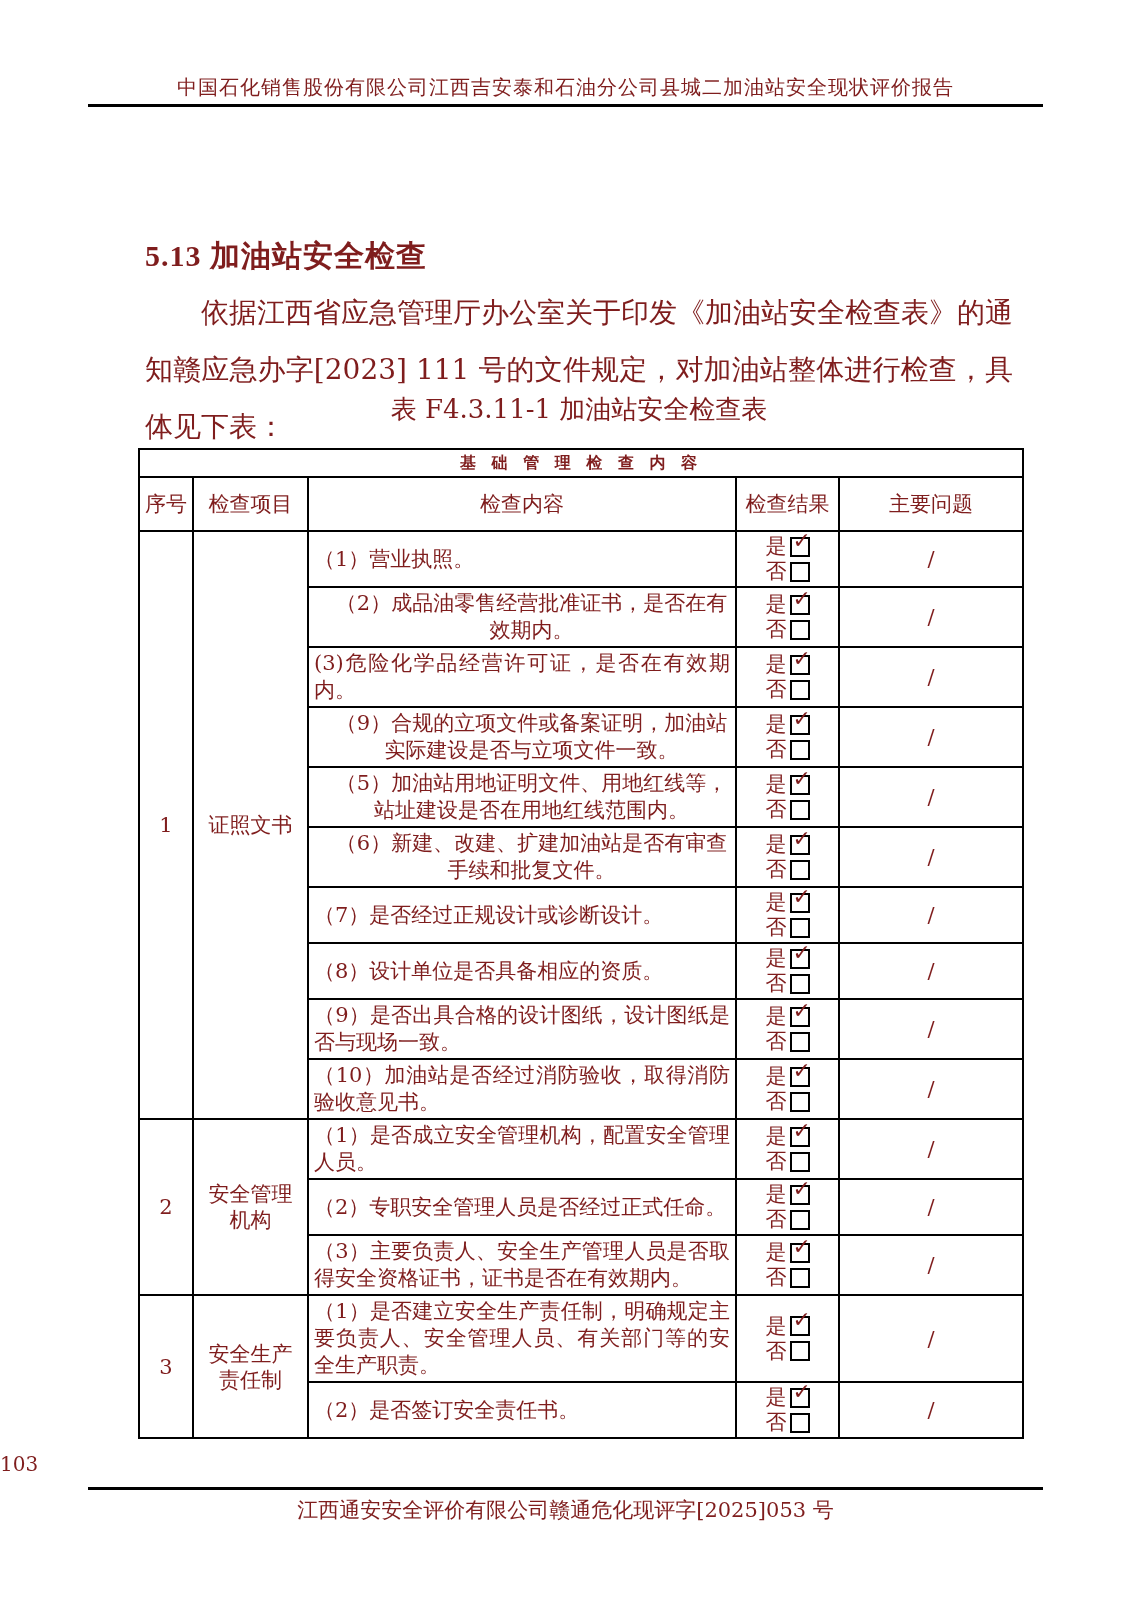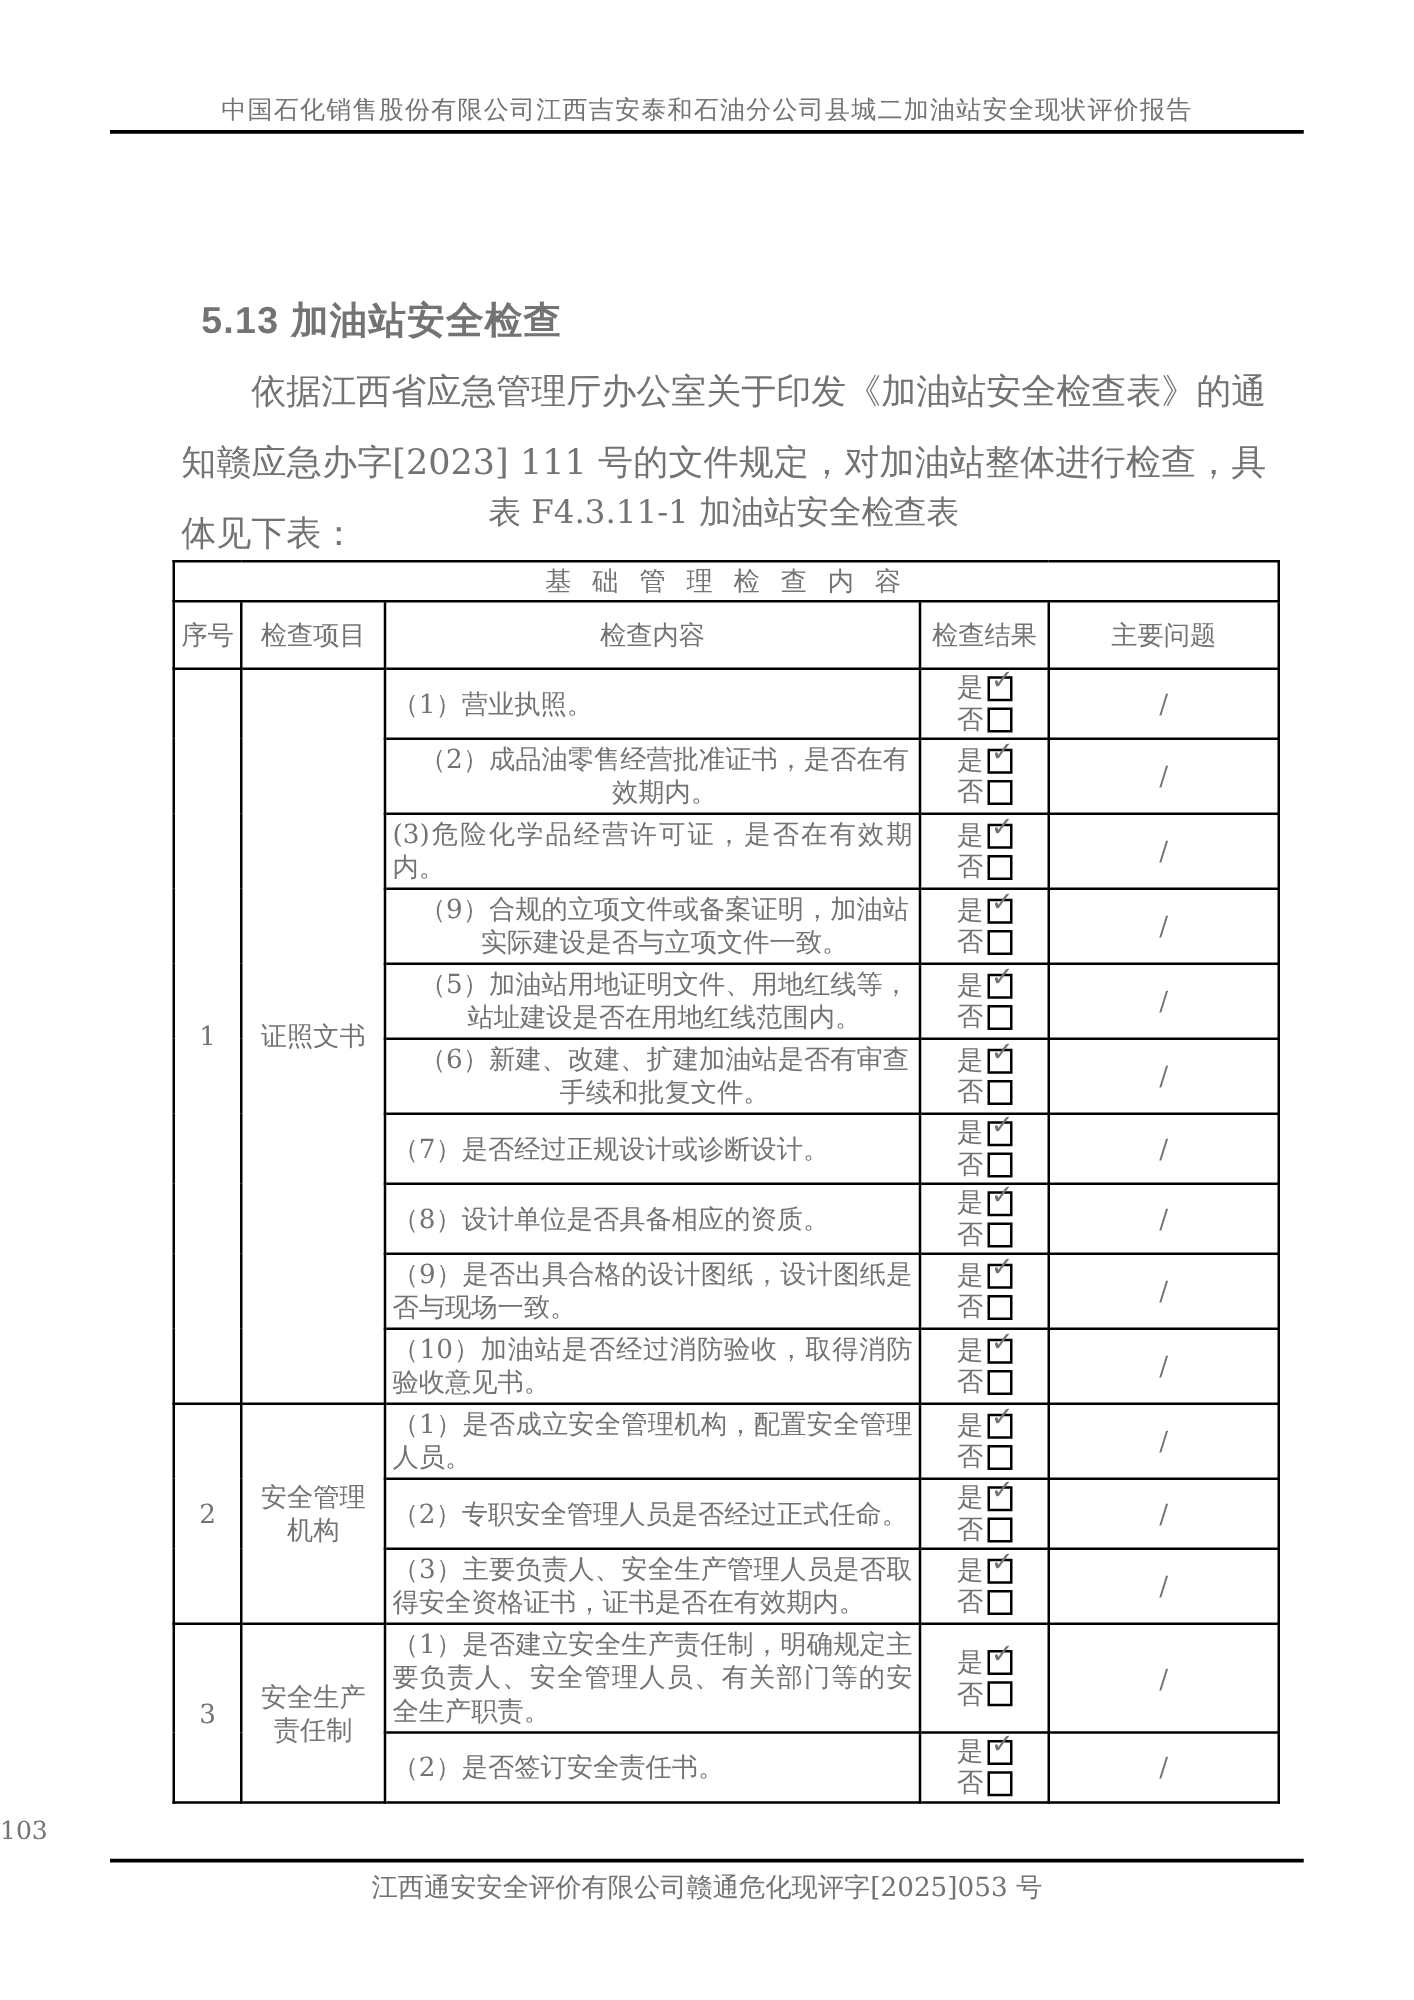--- a/index.html
+++ b/index.html
@@ -1,42 +1,42 @@
 <!DOCTYPE html>
 <html><head>
 <meta charset="utf-8">
 <style>
   html,body{margin:0;padding:0;background:#ffffff;}
   .page{position:relative;width:1131px;height:1600px;background:transparent;
-        font-family:"DejaVu Serif","Liberation Serif",serif;color:#737373;overflow:hidden;}
+        font-family:"DejaVu Serif","Liberation Serif",serif;color:#7f1d1d;overflow:hidden;}
 
   .doc-header{position:absolute;top:74px;left:0;width:100%;text-align:center;
               font-size:20px;letter-spacing:1px;}
   .header-rule{position:absolute;top:104px;left:88px;width:955px;height:3px;background:#000;}
 
   .body-par{position:absolute;top:126px;left:145px;width:868px;font-size:28px;
             line-height:57px;text-align:justify;}
   .section-h{position:absolute;top:236px;left:145px;font-size:30px;font-weight:bold;
-             font-family:Liberation Sans, sans-serif;letter-spacing:1px;margin-left:16px;}
+             font-family:Liberation Serif, serif;letter-spacing:1px;}
   .intro-par{position:absolute;top:284px;left:145px;width:868px;font-size:28px;
              line-height:57px;text-align:justify;text-indent:2em;}
   .tbl-caption{position:absolute;top:392px;left:145px;width:868px;text-align:center;font-size:26px;}
 
   
   .wm{position:absolute;left:856px;top:372px;width:164px;height:96px;z-index:-1;}
   .wm .c1{position:absolute;left:20px;top:22px;width:98px;height:98px;
           border-top:14px solid #b5b5b5;border-right:14px solid #b5b5b5;transform:rotate(-45deg);}
   .wm .c2{position:absolute;left:44px;top:48px;width:50px;height:50px;
           border-top:13px solid #b5b5b5;border-right:13px solid #b5b5b5;transform:rotate(-45deg);}
   .wm .c3{position:absolute;left:62px;top:76px;width:17px;height:17px;background:#b5b5b5;transform:rotate(45deg);}
 
   .tblwrap{position:absolute;top:448px;left:138px;}
   table{border-collapse:collapse;table-layout:fixed;width:884px;background:transparent;}
   td,th{border:2px solid #000;padding:2px 5px;vertical-align:middle;font-weight:normal;}
-  th.spanhead{font-size:21px;font-weight:normal;letter-spacing:5px;padding:1px;height:24px;text-align:center;}
+  th.spanhead{font-size:16px;font-weight:bold;letter-spacing:5px;padding:1px;height:24px;text-align:center;}
   tr.colhead td{text-align:center;font-size:21px;height:48px;line-height:25px;margin-left:44px;}
   td.seq,td.item{text-align:center;font-size:21px;line-height:26px;}
   td.content{font-size:21px;line-height:27px;margin-left:24px;}
   td.content.c{text-align:center;padding-left:24px;}
   td.content.j{text-align:justify;}
   td.result{padding:2px 2px;font-size:21px;}
   .rline{display:flex;align-items:center;justify-content:center;gap:3px;line-height:25px;height:25px;}
   .box{width:16px;height:16px;border:2px solid #000;display:inline-block;position:relative;flex:0 0 auto;}
   .box .glyph{position:absolute;left:1px;top:-9px;font-size:22px;font-weight:bold;line-height:1;
               font-family:"DejaVu Sans","Liberation Sans",sans-serif;}

